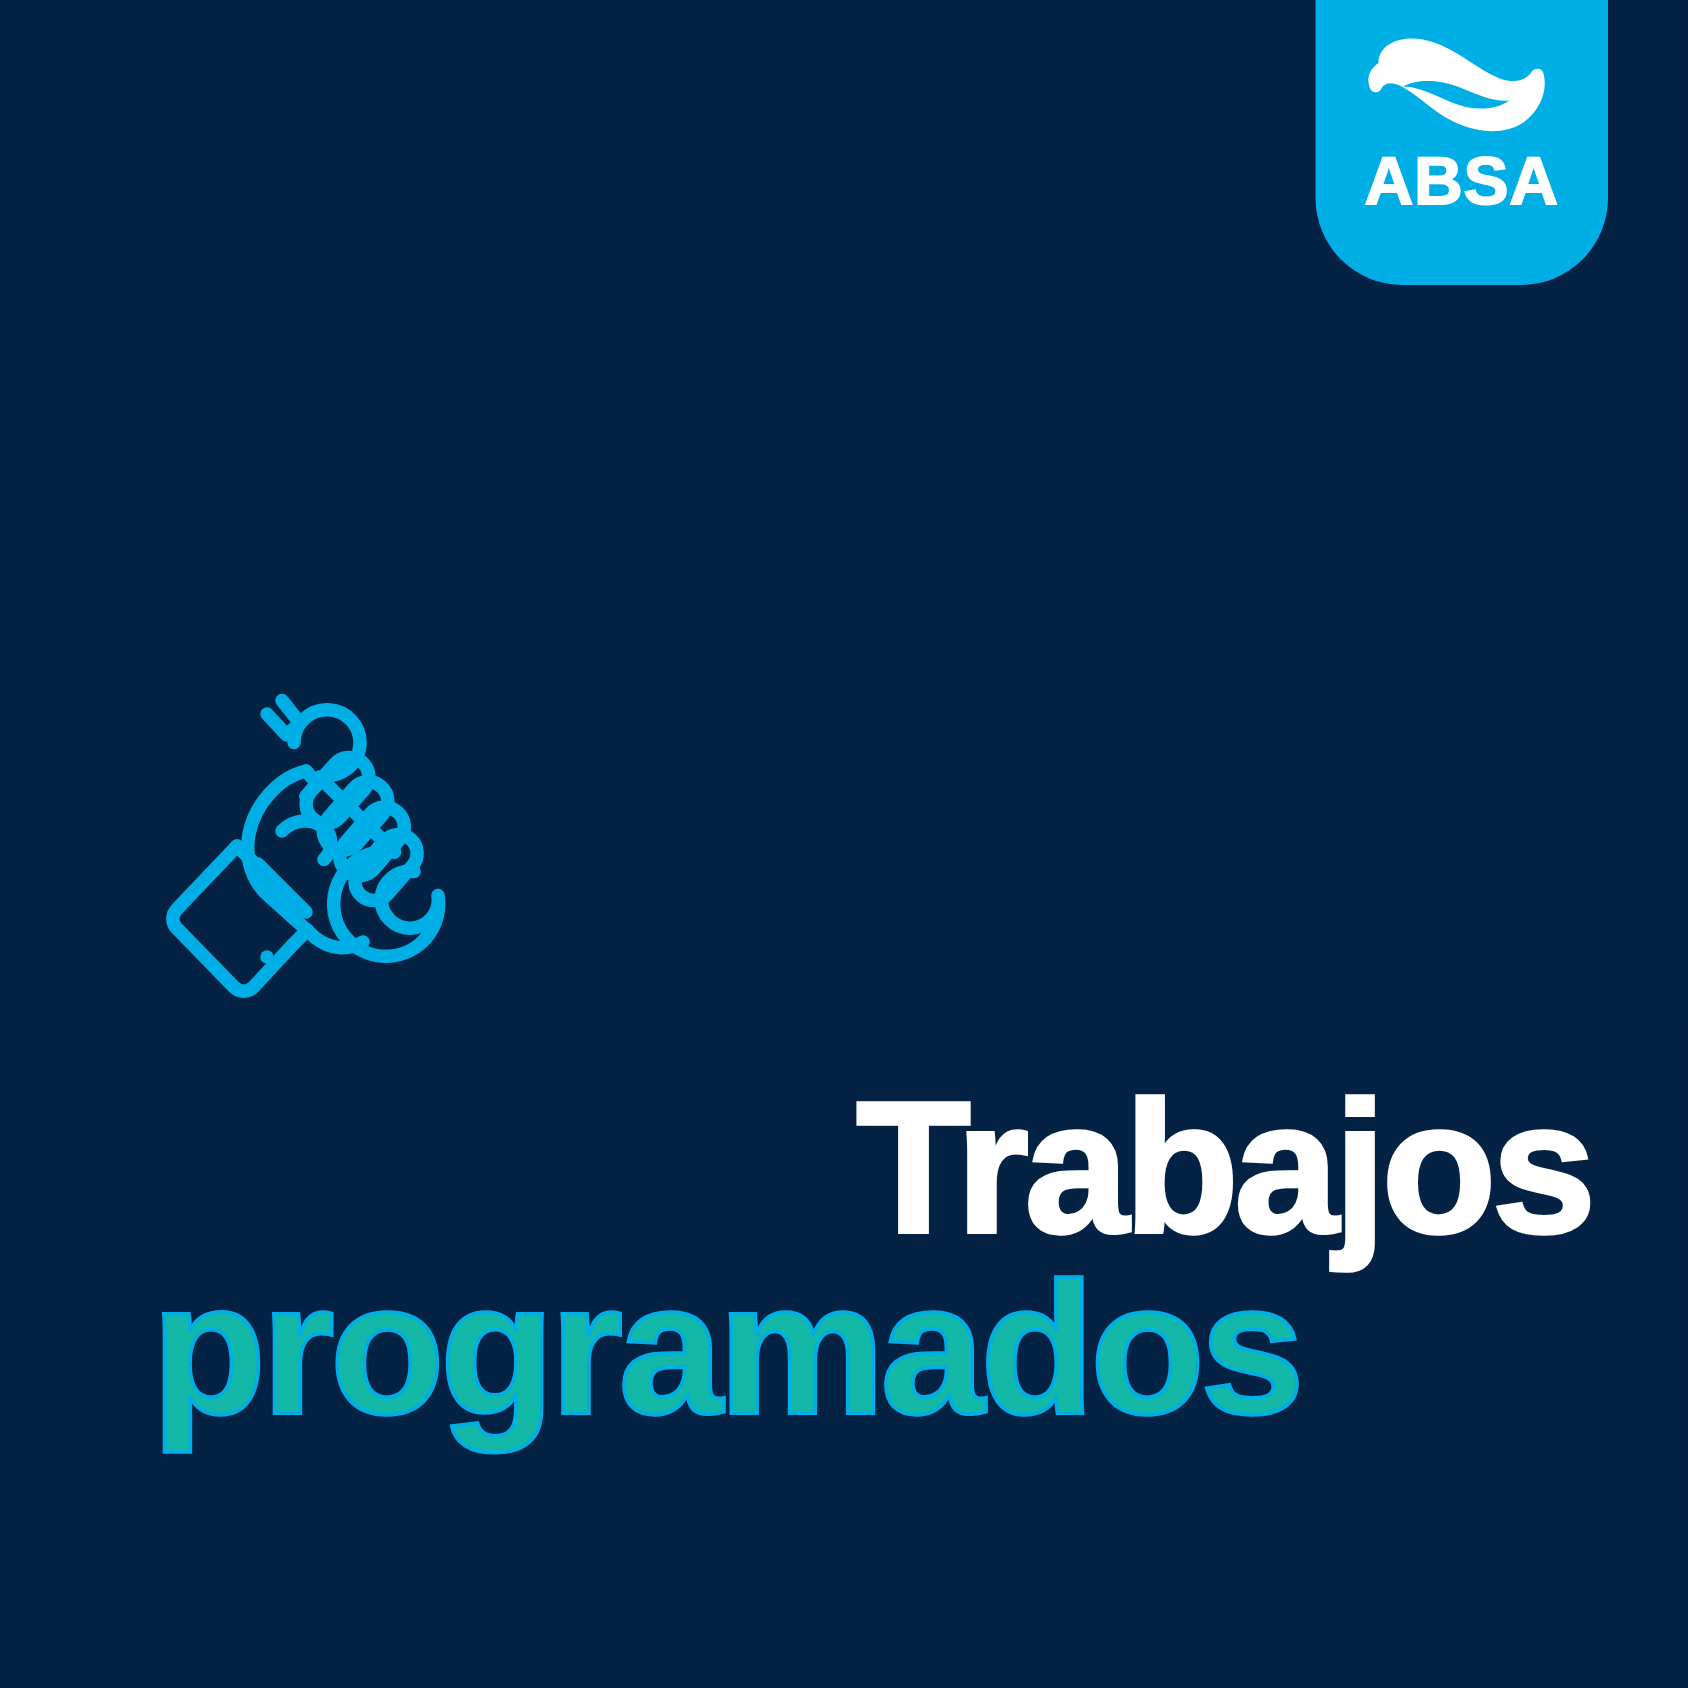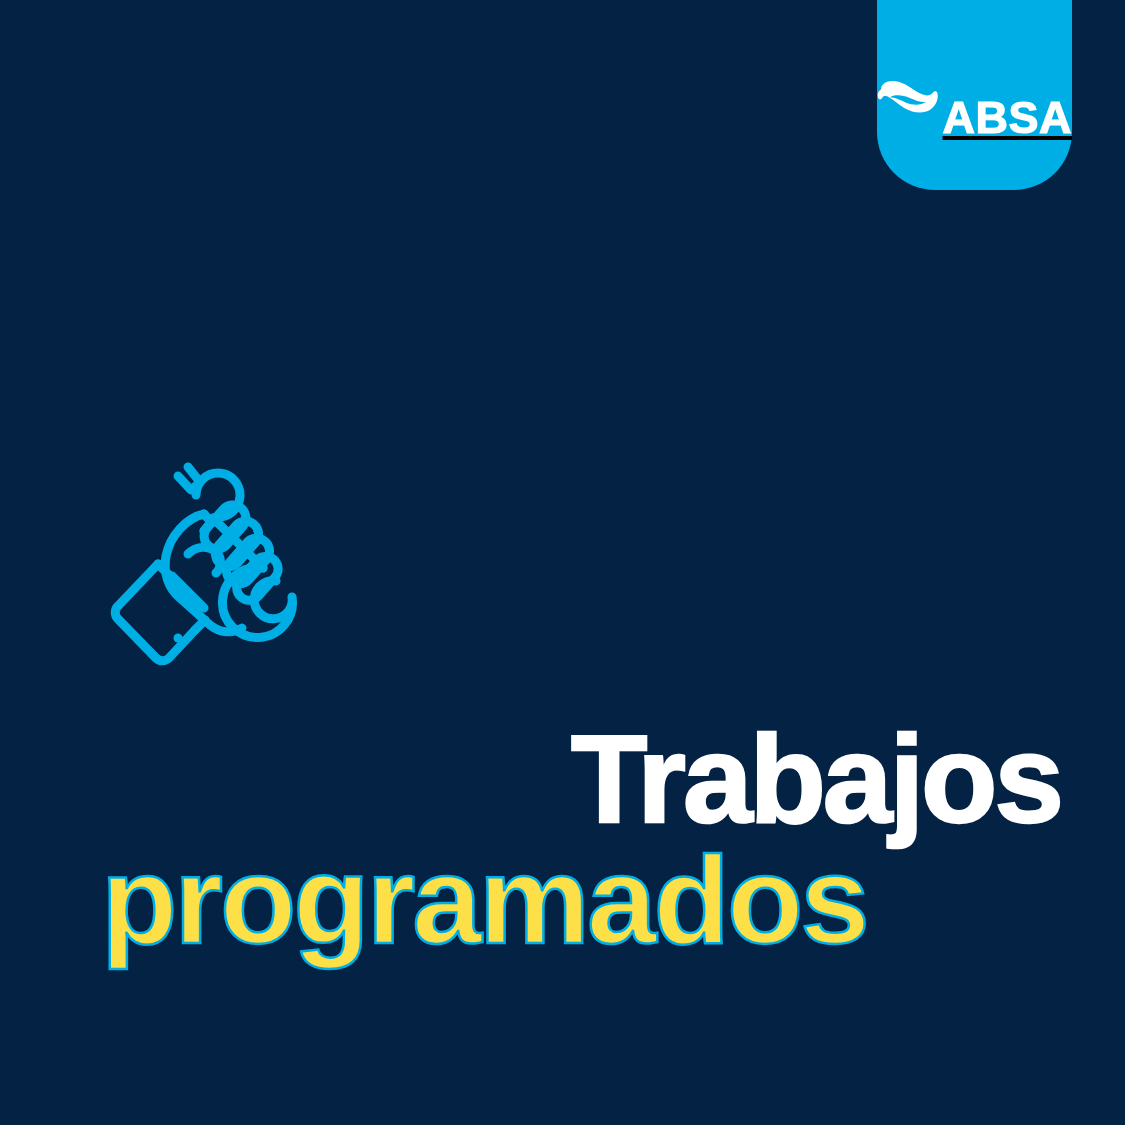--- a/index.html
+++ b/index.html
@@ -23,26 +23,25 @@
   .brand-badge {
     position: absolute;
     top: 0;
     left: 877px;
     width: 195px;
     height: 190px;
     background: #00AEE6;
     border-bottom-left-radius: 58px;
     border-bottom-right-radius: 58px;
     display: flex;
-    flex-direction: row;
+    flex-direction: column;
     align-items: center;
     justify-content: flex-start;
     box-sizing: border-box;
-    padding-top: 38px;
-    text-decoration: underline;
+    padding-top: 22px;
   }
   .brand-wave {
     width: 128px;
     height: 70px;
     display: block;
   }
   .brand-name {
     margin-top: 6px;
     color: #FFFFFF;
     font-family: "Liberation Sans", sans-serif;
@@ -82,21 +81,21 @@
     line-height: 0.97;
     letter-spacing: -3px;
     white-space: nowrap;
   }
   .headline-line.primary {
     color: #FFFFFF;
     text-align: right;
     -webkit-text-stroke: 2.5px #FFFFFF;
   }
   .headline-line.accent {
-    color: #fde047;
+    color: #14b8a6;
     -webkit-text-stroke: 2.5px #00AEE6;
   }
 </style>
 </head>
 <body>
 
 <div id="poster">
 
   <div class="brand-badge">
     <span class="brand-wave">

